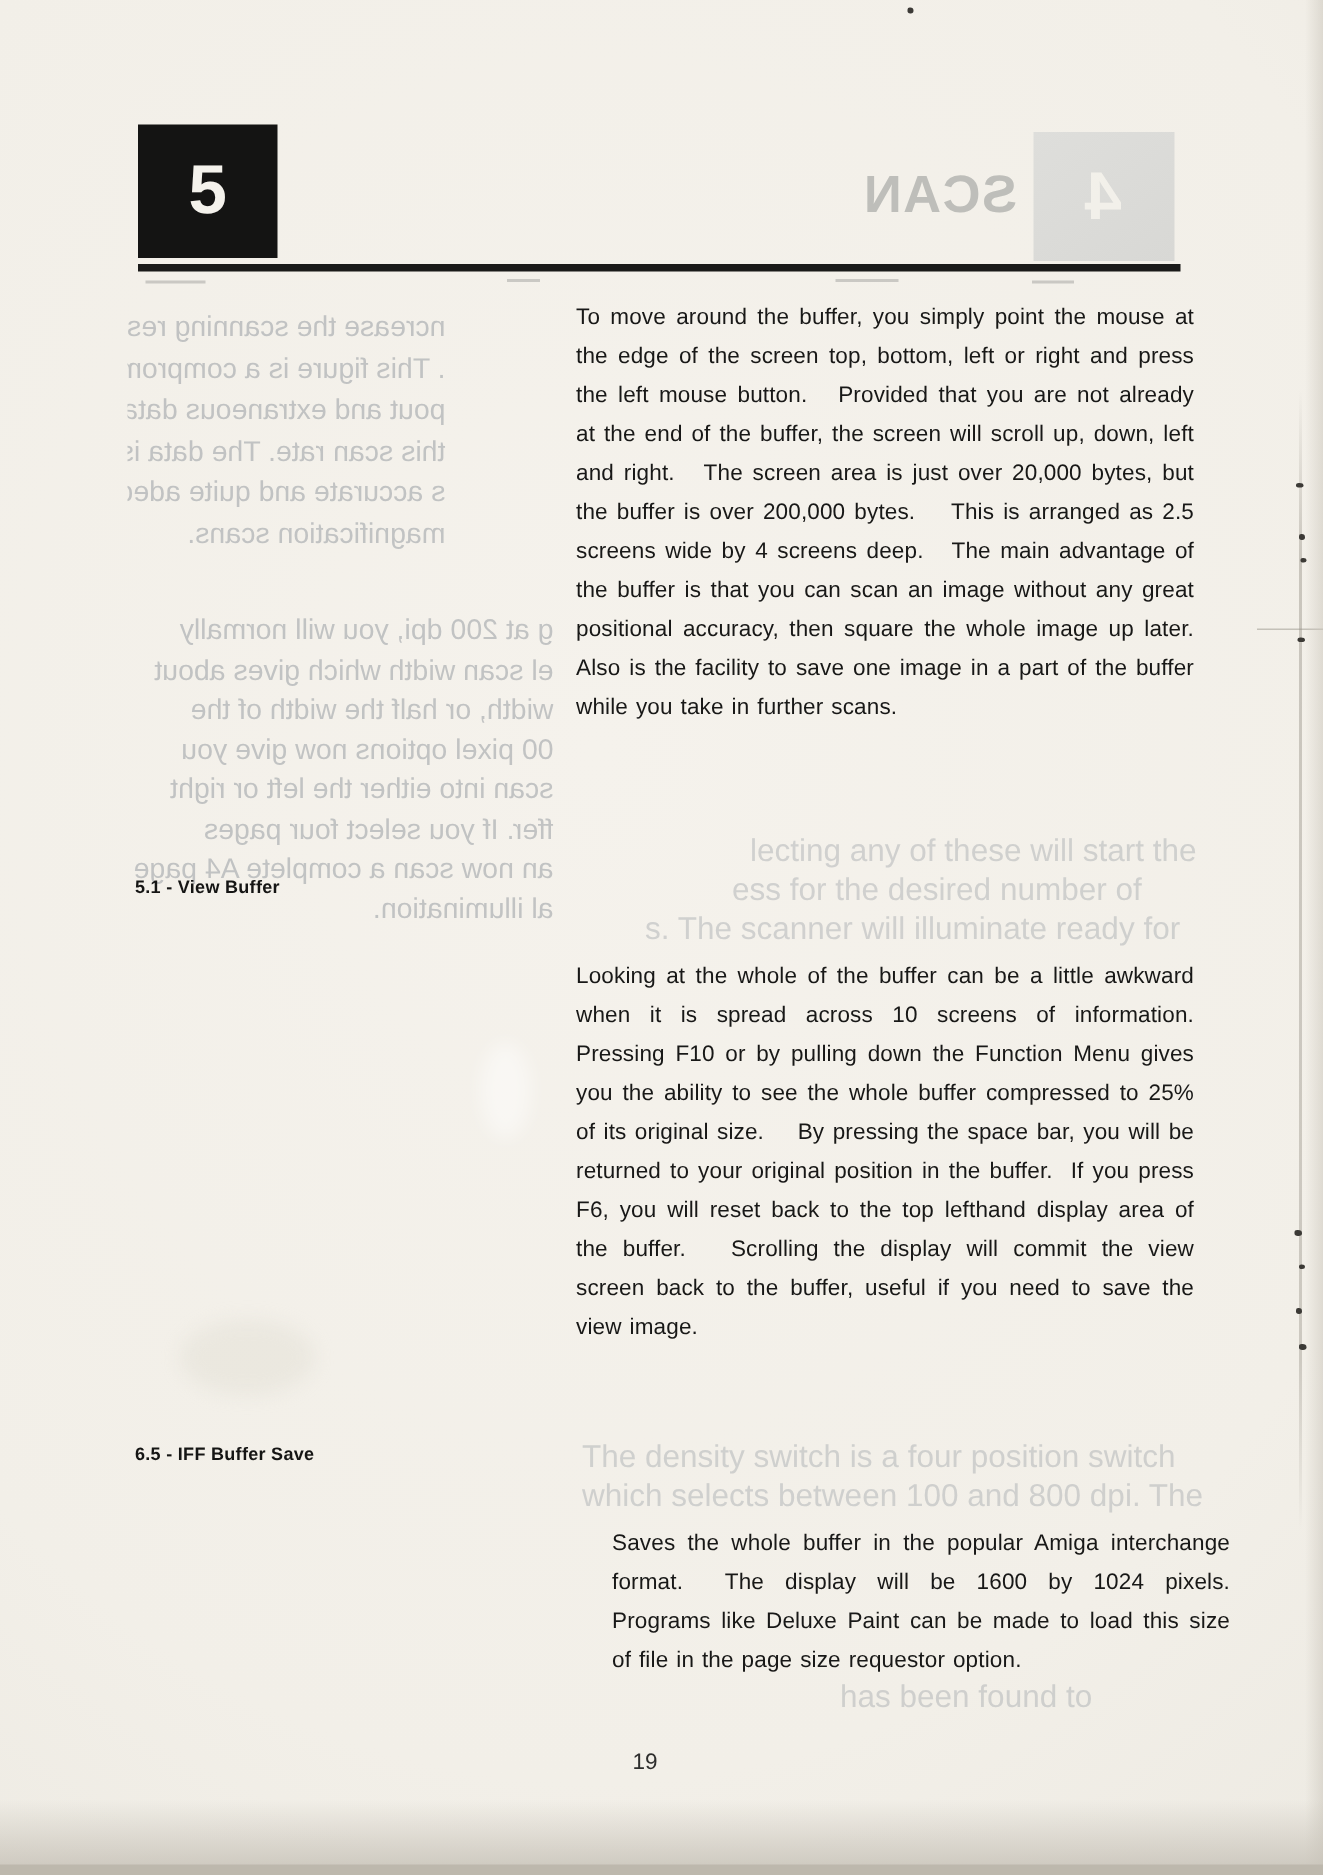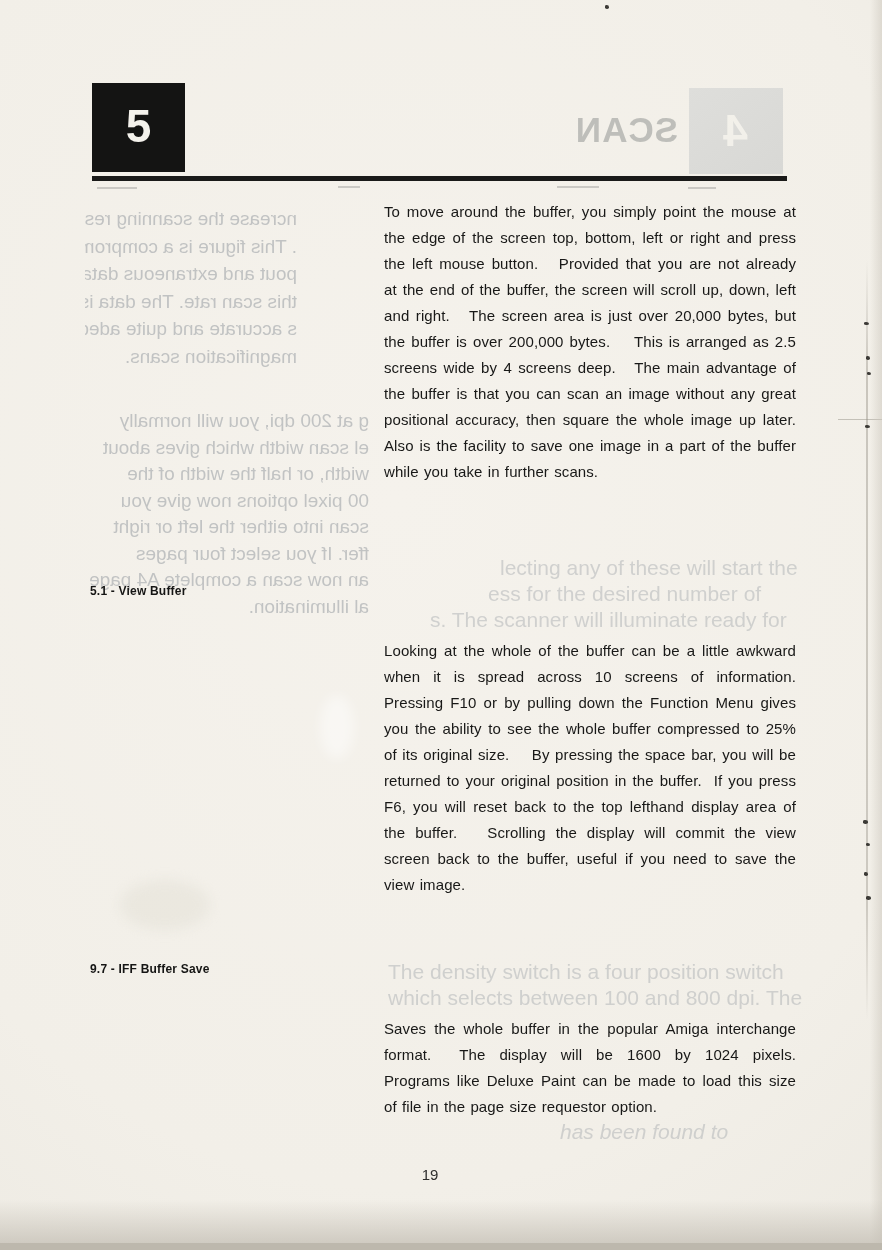--- a/index.html
+++ b/index.html
@@ -30,21 +30,21 @@
   .ghost-block{font-size:19px; overflow:hidden; white-space:nowrap;}
   .ghost-block .gl{overflow:hidden; white-space:nowrap;}
   .gb1{left:85px; top:205px; width:212px; line-height:27.5px;}
   .gb2{left:88px; top:408px; width:281px; line-height:26.5px;}
   .ghost-line-r{font-size:21px; color:rgba(163,168,173,.45); filter:blur(.45px); white-space:nowrap;}
   
   .para{left:384px; width:412px; font-size:15px; line-height:26px; text-align:justify;
     white-space:pre-wrap; letter-spacing:.1px; word-spacing:1px; color:#181817;}
   .p1{top:199px;}
   .p2{top:638px;}
-  .p3{top:1016px;}
+  .p3{top:1016px;margin-left:24px;}
   .sec-heading{left:90px; font-size:12px; font-weight:bold; color:#151514; letter-spacing:.2px;}
   .h51{top:584px;}
   .h52{top:962px;}
   .page-number{left:400px; top:1166px; width:60px; text-align:center; font-size:15px; color:#2e2e2d;}
   
   .bottom-shadow{left:0; top:1200px; width:882px; height:50px;
     background:linear-gradient(rgba(212,207,197,0), rgba(198,193,183,.9));}
   .bottom-edge{left:0; top:1243px; width:882px; height:7px; background:#bdb8ad;}
   .right-edge{left:870px; top:0; width:12px; height:1250px;
     background:linear-gradient(90deg, rgba(205,200,190,0), rgba(205,200,190,.55));}
@@ -90,28 +90,28 @@
     <div class="gl">ffer.   If you select four pages</div>
     <div class="gl">an now scan a complete A4 page</div>
     <div class="gl">al illumination.</div>
   </div>
 
   <div class="abs ghost-line-r" style="left:500px;top:556px;">lecting any of these will start the</div>
   <div class="abs ghost-line-r" style="left:488px;top:582px;">ess for the desired number of</div>
   <div class="abs ghost-line-r" style="left:430px;top:608px;">s.   The scanner will illuminate ready for</div>
   <div class="abs ghost-line-r" style="left:388px;top:960px;">The density switch is a four position switch</div>
   <div class="abs ghost-line-r" style="left:388px;top:986px;">which selects between 100 and 800 dpi.   The</div>
-  <div class="abs ghost-line-r" style="left:560px;top:1120px;font-style:italic;">has been found to</div>
+  <div class="abs ghost-line-r" style="left:560px;top:1120px;">has been found to</div>
 
   <div class="abs para p1">To move around the buffer, you simply point the mouse at the edge of the screen top, bottom, left or right and press the left mouse button.   Provided that you are not already at the end of the buffer, the screen will scroll up, down, left and right.   The screen area is just over 20,000 bytes, but the buffer is over 200,000 bytes.    This is arranged as 2.5 screens wide by 4 screens deep.   The main advantage of the buffer is that you can scan an image without any great positional accuracy, then square the whole image up later.  Also is the facility to save one image in a part of the buffer while you take in further scans.</div>
 
   <div class="abs sec-heading h51">5.1 - View Buffer</div>
   <div class="abs para p2">Looking at the whole of the buffer can be a little awkward when it is spread across 10 screens of information.   Pressing F10 or by pulling down the Function Menu gives you the ability to see the whole buffer compressed to 25% of its original size.    By pressing the space bar, you will be returned to your original position in the buffer.  If you press F6, you will reset back to the top lefthand display area of the buffer.   Scrolling the display will commit the view screen back to the buffer, useful if you need to save the view image.</div>
 
-  <div class="abs sec-heading h52">9.7 - IFF Buffer Save</div>
+  <div class="abs sec-heading h52">6.5 - IFF Buffer Save</div>
   <div class="abs para p3">Saves the whole buffer in the popular Amiga interchange format.  The display will be 1600 by 1024 pixels.   Programs like Deluxe Paint can be made to load this size of file in the page size requestor option.</div>
 
   <div class="abs page-number">19</div>
 
   <div class="abs stain" style="left:320px;top:695px;width:34px;height:64px;background:rgba(255,255,255,.45);"></div>
   <div class="abs stain" style="left:120px;top:880px;width:90px;height:50px;background:rgba(222,217,207,.35);"></div>
   <div class="abs crease-v"></div>
   <div class="abs crease-h"></div>
   <div class="abs speck" style="left:605px;top:5px;width:4px;height:4px;"></div>
   <div class="abs speck" style="left:864px;top:322px;width:5px;height:3px;"></div>

